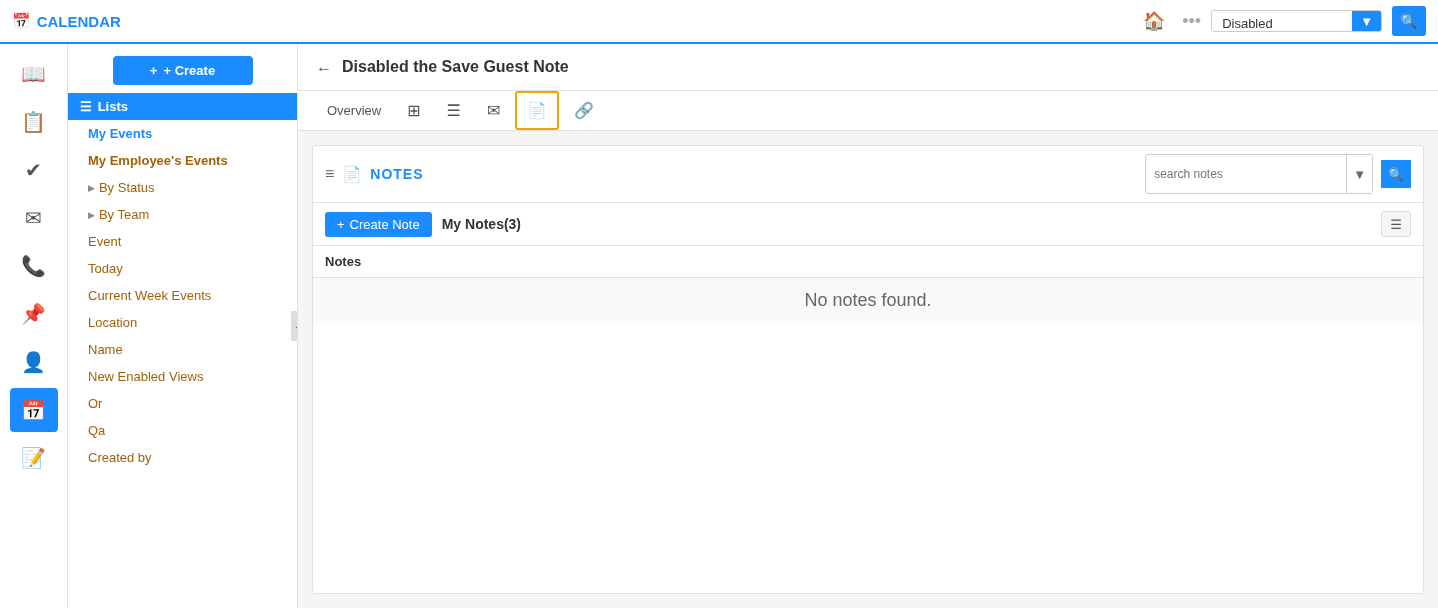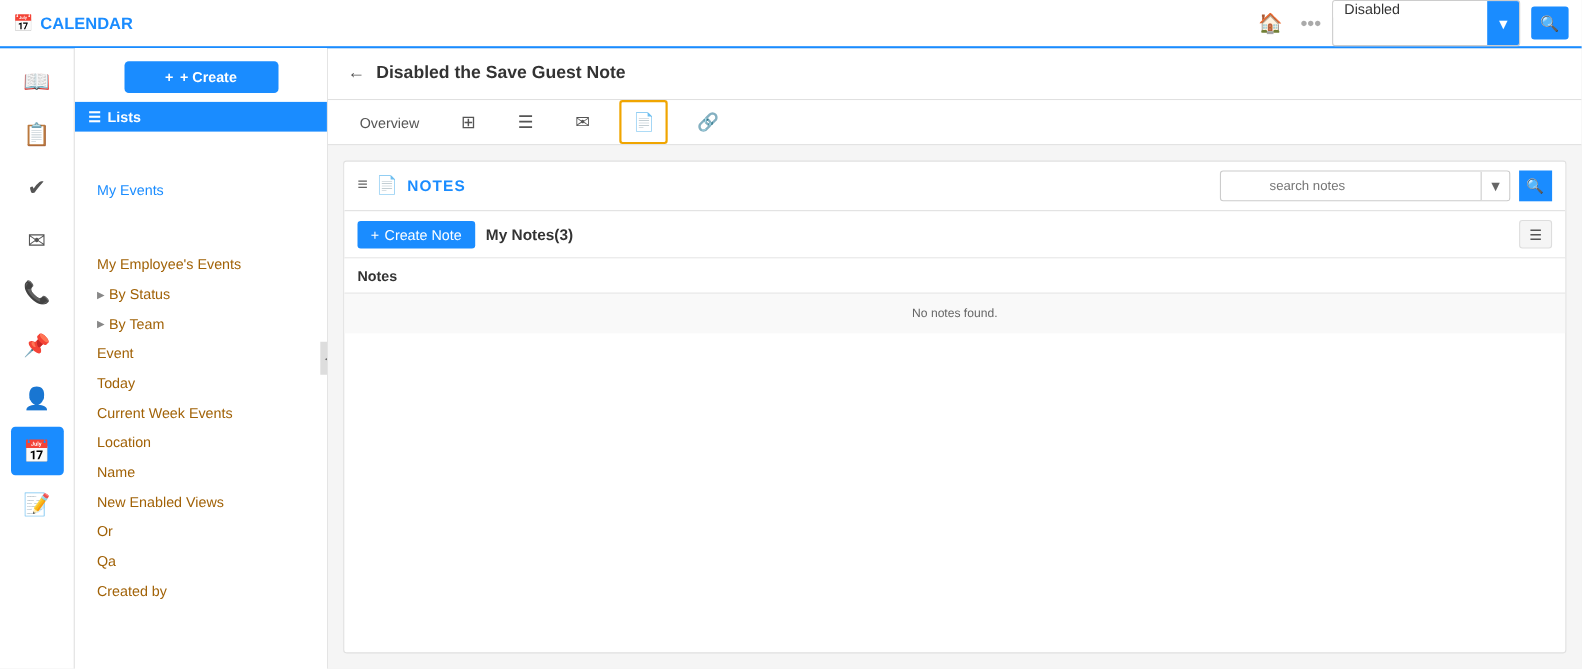--- a/index.html
+++ b/index.html
@@ -22,25 +22,25 @@
       gap: 6px;
       font-weight: bold;
       color: #1a8cff;
       font-size: 15px;
     }
     .topbar-spacer { flex: 1; }
     .topbar-icons { display: flex; gap: 16px; align-items: center; }
     .topbar-icon { color: #aaa; font-size: 18px; cursor: pointer; }
     .topbar-dropdown {
       display: flex;
-      align-items: flex-start;
+      align-items: flex-end;
       border: 1px solid #ccc;
       border-radius: 3px;
       overflow: hidden;
-      height: 42px;
+      height: 22px;
     }
     .topbar-dropdown-label {
       padding: 0 10px;
       font-size: 13px;
       color: #333;
       background: #fff;
       min-width: 140px;
     }
     .topbar-dropdown-arrow {
       background: #1a8cff;
@@ -134,21 +134,21 @@
       align-items: center;
       gap: 6px;
     }
     .sidebar-item {
       padding: 6px 12px 6px 20px;
       cursor: pointer;
       color: #a16207;
       font-size: 13px;
     }
     .sidebar-item.active { color: #1a8cff; font-weight: bold; }
-    .sidebar-item.bold { font-weight: normal; margin-top: 40px; }
+    .sidebar-item.bold { font-weight: bold; }
     .sidebar-item.expandable {
       display: flex;
       align-items: center;
       gap: 4px;
     }
     .sidebar-item.expandable::before {
       content: "▶";
       font-size: 9px;
       color: #888;
     }
@@ -197,21 +197,21 @@
       font-weight: bold;
       color: #333;
     }
 
     
     .tabs-bar {
       background: #fff;
       padding: 0 18px;
       display: flex;
       align-items: center;
-      gap: 16px;
+      gap: 4px;
       border-bottom: 1px solid #e0e0e0;
       flex-shrink: 0;
     }
     .tab-btn {
       padding: 8px 10px;
       cursor: pointer;
       border: 1px solid transparent;
       border-radius: 3px;
       display: flex;
       align-items: center;
@@ -255,22 +255,21 @@
       font-size: 14px;
       letter-spacing: 1px;
     }
     .notes-header-spacer { flex: 1; }
     .notes-search-wrapper {
       display: flex;
       align-items: center;
       border: 1px solid #ccc;
       border-radius: 3px;
       overflow: hidden;
-      height: 28px;
-      padding-left: 36px;
+      height: 40px;
     }
     .notes-search-input {
       border: none;
       padding: 0 8px;
       width: 200px;
       font-size: 12px;
       outline: none;
       color: #aaa;
     }
     .notes-search-arrow {
@@ -334,21 +333,21 @@
       background: #fff;
       font-weight: bold;
       color: #333;
       border-bottom: 1px solid #e0e0e0;
     }
     .notes-empty {
       padding: 12px;
       text-align: center;
       color: #666;
       background: #f9f9f9;
-      font-size: 11px;
+      font-size: 18px;
     }
     .hamburger-icon { font-size: 16px; color: #666; cursor: pointer; }
   </style>
 </head>
 <body>
 
 <div class="topbar">
   <div class="topbar-logo">
     <span>📅</span>
     <span>CALENDAR</span>

